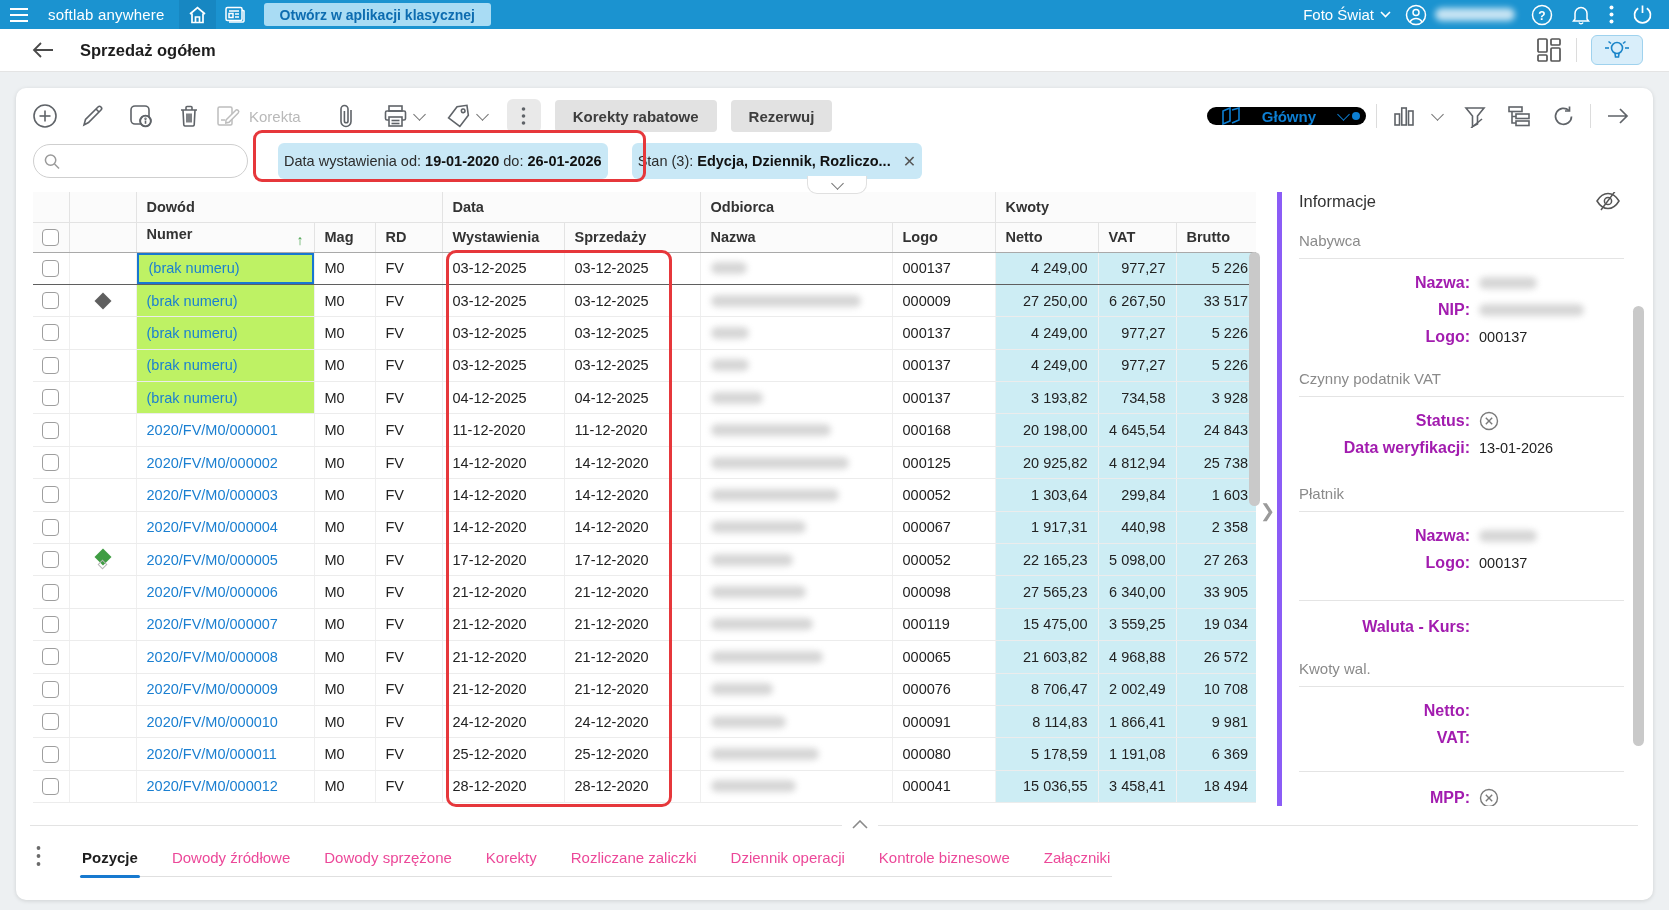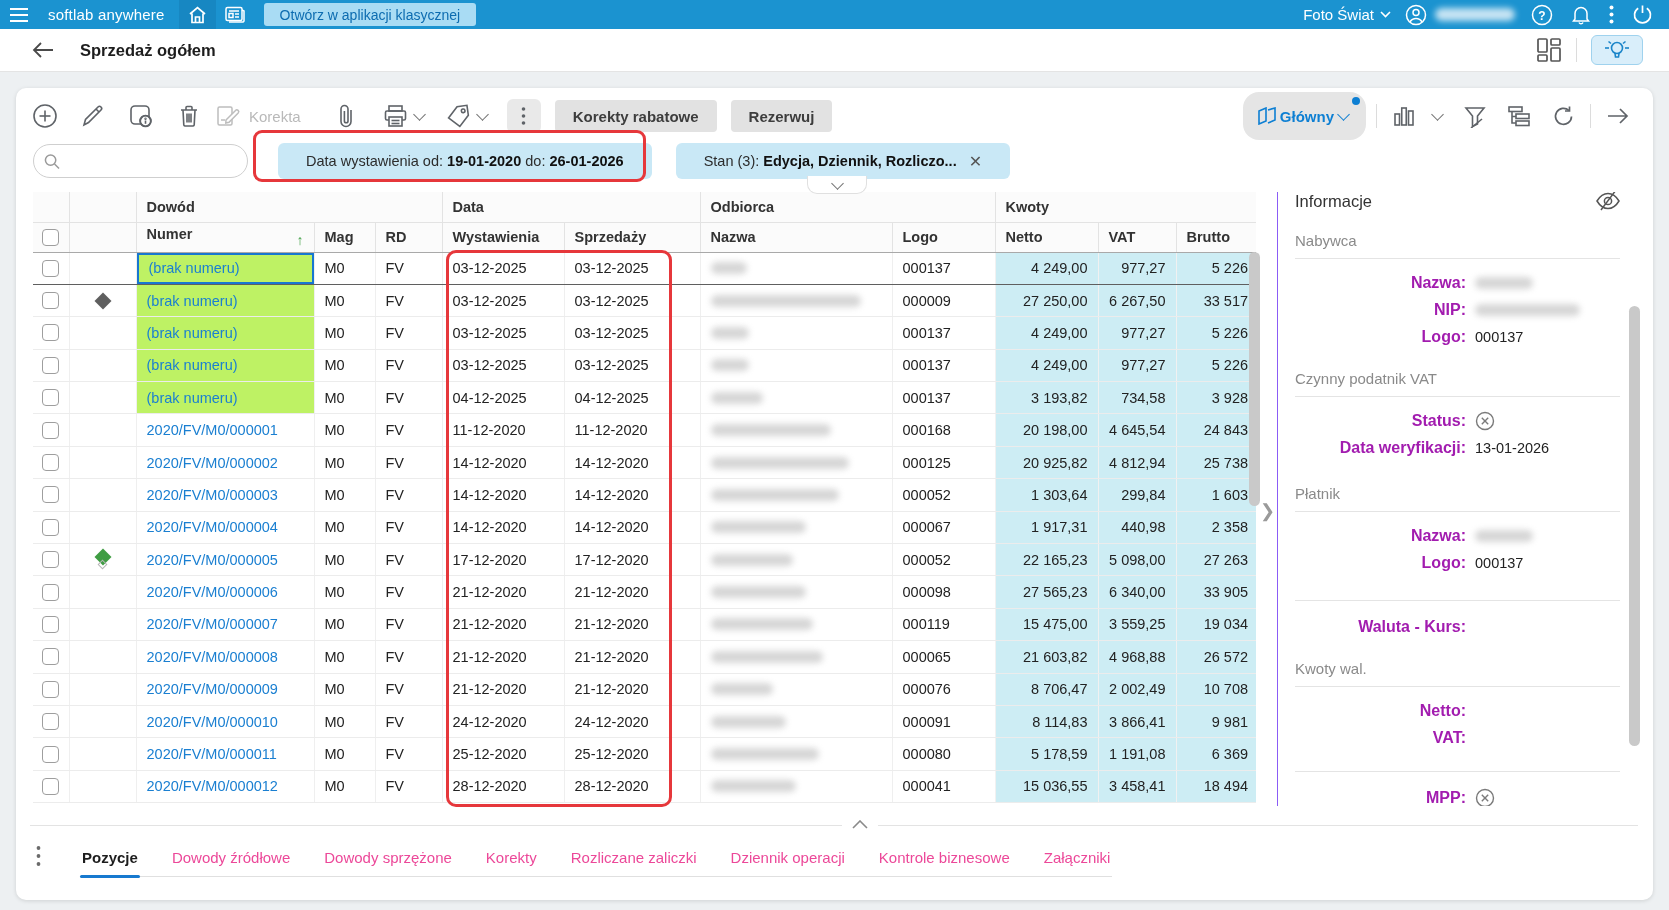--- a/index.html
+++ b/index.html
@@ -4,21 +4,21 @@
 <style>
   * { margin:0; padding:0; box-sizing:border-box; }
   html,body { width:1669px; height:910px; overflow:hidden; font-family:"Liberation Sans",sans-serif; background:#edf0f2; }
   svg { display:block; }
 
   
   .topbar { position:absolute; left:0; top:0; width:1669px; height:29px; background:#1b93d0; display:flex; align-items:center; color:#fff; }
   .topbar .brand { font-size:15px; margin-left:10px; letter-spacing:.2px; }
   .tb-ic { display:flex; align-items:center; justify-content:center; height:29px; padding:0 9px; cursor:pointer; }
   .tb-home { background:#1787c2; }
-  .open-classic { margin-left:10px; background:#a9dcf4; color:#0d6cb0; font-size:14px; font-weight:normal; border:none; border-radius:3px; height:23px; padding:0 16px; cursor:pointer; }
+  .open-classic { margin-left:10px; background:#a9dcf4; color:#0d6cb0; font-size:14px; font-weight:bold; border:none; border-radius:3px; height:23px; padding:0 16px; cursor:pointer; }
   .topbar .right { margin-left:auto; display:flex; align-items:center; gap:14px; padding-right:14px; }
   .company { display:flex; align-items:center; gap:6px; font-size:15px; cursor:pointer; }
   .blurblob { border-radius:7px; filter:blur(3px); }
   .user-name-blob { width:80px; height:13px; background:rgba(255,255,255,.75); }
 
   
   .pagehead { position:absolute; left:0; top:29px; width:1669px; height:43px; background:#fff; border-bottom:1px solid #e4e4e4; display:flex; align-items:center; }
   .back { margin-left:32px; cursor:pointer; }
   .ptitle { margin-left:26px; font-size:16.5px; font-weight:bold; color:#1d1d1d; }
   .pagehead .right { margin-left:auto; display:flex; align-items:center; gap:14px; padding-right:26px; }
@@ -30,29 +30,29 @@
 
   
   .toolbar { position:absolute; left:0; top:8px; width:100%; height:40px; display:flex; align-items:center; }
   .t-ic { display:flex; align-items:center; justify-content:center; min-width:34px; height:34px; cursor:pointer; color:#5f6368; }
   .t-ic.first { margin-left:12px; }
   .korekta { display:flex; align-items:center; gap:7px; color:#b9b9b9; font-size:15px; margin:0 10px; cursor:default; }
   .chev { width:9px; height:9px; border-right:1.8px solid #707070; border-bottom:1.8px solid #707070; transform:rotate(45deg); margin:-4px 6px 0 2px; }
   .kebab-box { background:#e9e9e9; border-radius:6px; margin-left:14px; }
   .gbtn { background:#e2e2e2; border:none; border-radius:4px; height:32px; padding:0 18px; font-size:15px; color:#3d3d3d; font-family:inherit; margin-left:14px; cursor:pointer; font-weight:bold;}
   .toolbar .right { margin-left:auto; display:flex; align-items:center; gap:10px; padding-right:18px; }
-  .glowny { display:flex; align-items:center; gap:3px; background:#e5e5e5; border-radius:16px; height:48px; padding:0 12px 0 14px; color:#0d7fd3; font-size:15px; font-weight:bold; cursor:pointer; position:relative; }
+  .glowny { display:flex; align-items:center; gap:21px; background:#000000; border-radius:16px; height:18px; padding:0 12px 0 14px; color:#0d7fd3; font-size:15px; font-weight:bold; cursor:pointer; position:relative; }
   .glowny .chev { border-color:#0d7fd3; }
   .bluedot { position:absolute; right:6px; top:5px; width:8px; height:8px; border-radius:50%; background:#0d7fd3; }
 
   
   .filterrow { position:absolute; left:0; top:54px; width:100%; height:38px; display:flex; align-items:center; }
   .search { margin-left:17px; width:215px; height:34px; border:1px solid #cfcfcf; border-radius:17px; display:flex; align-items:center; padding-left:10px; background:#fff; }
   .search input { border:none; outline:none; flex:1; font-size:14px; font-family:inherit; background:transparent; margin-left:6px; }
-  .chip { display:flex; align-items:center; background:#c9e8f6; border-radius:6px; height:36px; padding:0 28px; font-size:14.5px; color:#2c2c2c; white-space:nowrap; cursor:pointer; }
+  .chip { display:flex; align-items:center; background:#c9e8f6; border-radius:6px; height:36px; padding:0 6px; font-size:14.5px; color:#2c2c2c; white-space:nowrap; cursor:pointer; }
   .chip b { color:#111; }
   .chip .x { margin-left:12px; color:#555; font-size:16px; cursor:pointer; }
   .chip1 { margin-left:30px; }
   .chip2 { margin-left:24px; }
 
   
   .colpill { position:absolute; left:791px; top:88px; width:60px; height:18px; background:#fff; border:1px solid #e0e0e0; border-top:none; border-radius:0 0 10px 10px; display:flex; align-items:center; justify-content:center; cursor:pointer; z-index:6; }
   .colpill .chev { margin:-3px 0 0 0; border-width:1.5px; }
 
   
@@ -76,21 +76,21 @@
   .diamond.gray { background:#5f5f5f; }
   .diamond.green { background:#3f9d43; }
   .diamond-outline { width:7px; height:7px; transform:rotate(45deg); border:1.5px solid #b5b5b5; margin:-2px auto 0; }
   .sortarrow { color:#43a047; font-size:14px; float:right; margin-top:6px; }
   .smudge { height:12px; background:#9a9a9a; opacity:.4; border-radius:6px; filter:blur(3px); }
 
   
   .vthumb { position:absolute; width:11px; border-radius:5.5px; background:#c9c9c9; }
 
   
-  .panel { position:absolute; left:1261px; top:104px; width:376px; height:614px; border-left:1px solid #8b5cf6; overflow:hidden; }
+  .panel { position:absolute; left:1261px; top:104px; width:376px; height:614px; border-left:5px solid #8b5cf6; overflow:hidden; }
   .panel-title { position:absolute; left:17px; top:0; font-size:16.5px; color:#333; }
   .eyeoff { position:absolute; right:32px; top:-4px; cursor:pointer; }
   .pbody { position:absolute; left:17px; top:26px; width:325px; }
   .psection { color:#8a8a8a; font-size:15px; padding-bottom:9px; border-bottom:1px solid #e4e4e4; margin-bottom:10px; }
   .pdiv { border-bottom:1px solid #e4e4e4; margin:10px 0 12px; }
   .prow { display:flex; align-items:center; min-height:27px; }
   .plabel { width:180px; text-align:right; font-weight:bold; color:#a21caf; font-size:16px; padding-right:9px; }
   .pval { font-size:14.5px; color:#222; display:flex; align-items:center; }
   .p-redact { width:58px; height:12px; background:#9a9a9a; opacity:.4; }
   .mt14{margin-top:14px;} .mt20{margin-top:20px;} .mt24{margin-top:24px;}
@@ -702,21 +702,21 @@
             </td>
             <td>M0</td>
             <td>FV</td>
             <td>24-12-2020</td>
             <td>24-12-2020</td>
             <td>
               <div class="smudge" style="width:75px"></div>
             </td>
             <td>000091</td>
             <td class="amt">8 114,83</td>
-            <td class="amt">3 866,41</td>
+            <td class="amt">1 866,41</td>
             <td class="amt">9 981</td>
           </tr>
           <tr>
             <td class="c-cb">
               <div class="cb"></div>
             </td>
             <td></td>
             <td class="num-cell">
               <div class="numinner">2020/FV/M0/000011</div>
             </td>

